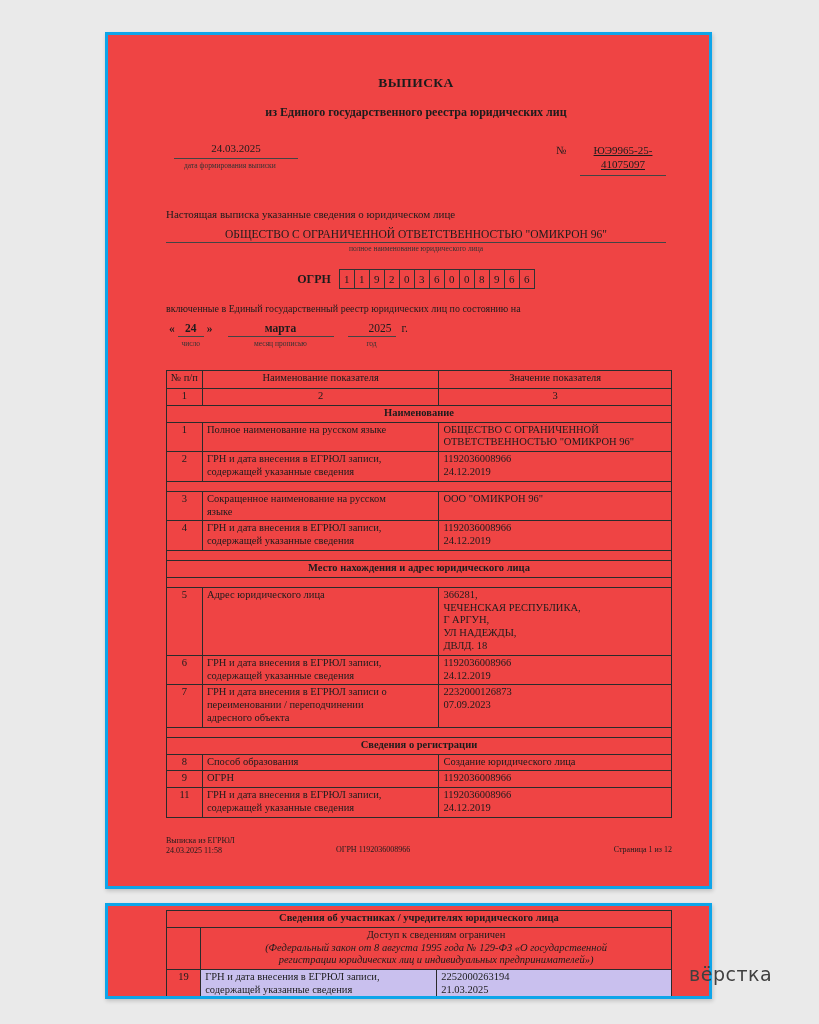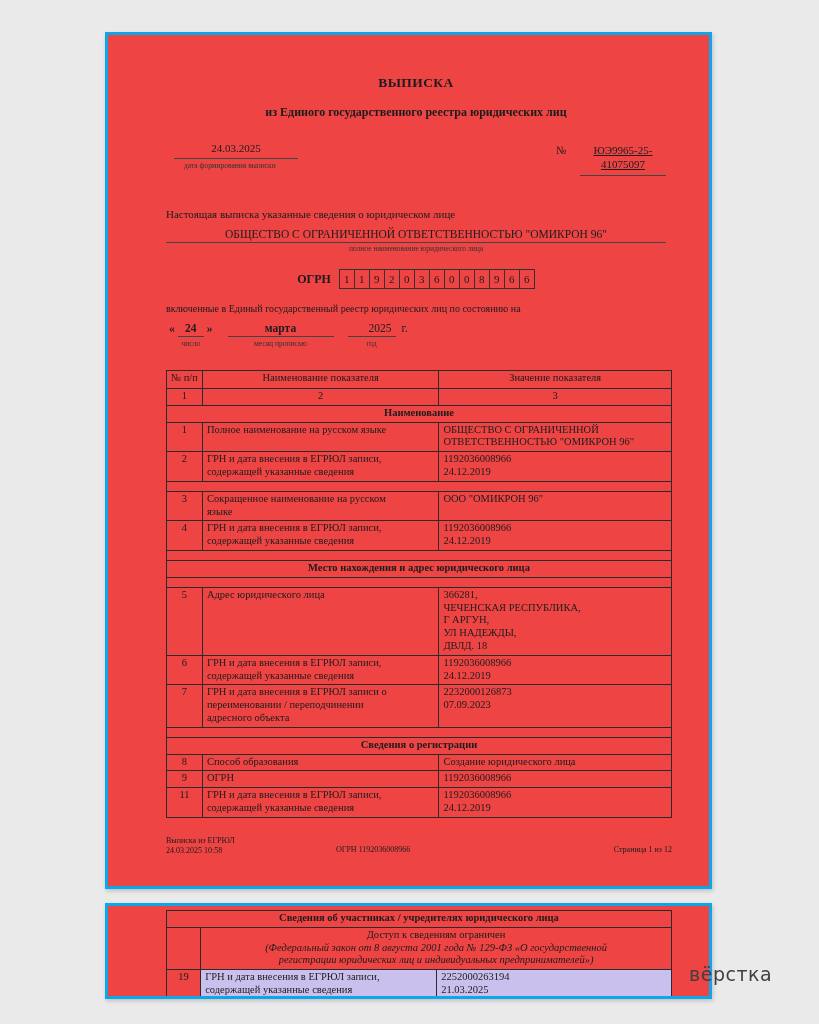--- a/index.html
+++ b/index.html
@@ -247,40 +247,40 @@
 содержащей указанные сведения</td>
             <td class="c-val pre">1192036008966
 24.12.2019</td>
           </tr>
         </tbody>
     </table>
 
     <div class="doc-footer">
       <div class="foot-left">
         <div>Выписка из ЕГРЮЛ</div>
-        <div>24.03.2025 10:58</div>
+        <div>24.03.2025 11:58</div>
       </div>
       <div class="foot-center">ОГРН 1192036008966</div>
       <div class="foot-right">Страница 1 из 12</div>
     </div>
   </div>
 </div>
 
 <div class="paper" id="frag-page">
   <div class="content">
     <table class="doc frag">
       <tbody id="frag-tbody">
           <tr class="section">
             <td class="" colspan="3">Сведения об участниках / учредителях юридического лица</td>
           </tr>
           <tr>
             <td class="c-num"></td>
             <td colspan="2">
               <div class="access-line">Доступ к сведениям ограничен</div>
-              <div class="access-law">(Федеральный закон от 8 августа 2001 года № 129-ФЗ «О государственной
+              <div class="access-law">(Федеральный закон от 8 августа 1995 года № 129-ФЗ «О государственной
 регистрации юридических лиц и индивидуальных предпринимателей»)</div>
             </td>
           </tr>
           <tr>
             <td class="c-num">19</td>
             <td class="c-name-f pre hl-cell">ГРН и дата внесения в ЕГРЮЛ записи,
 содержащей указанные сведения</td>
             <td class="c-val-f pre hl-cell">2252000263194
 21.03.2025</td>
           </tr>

